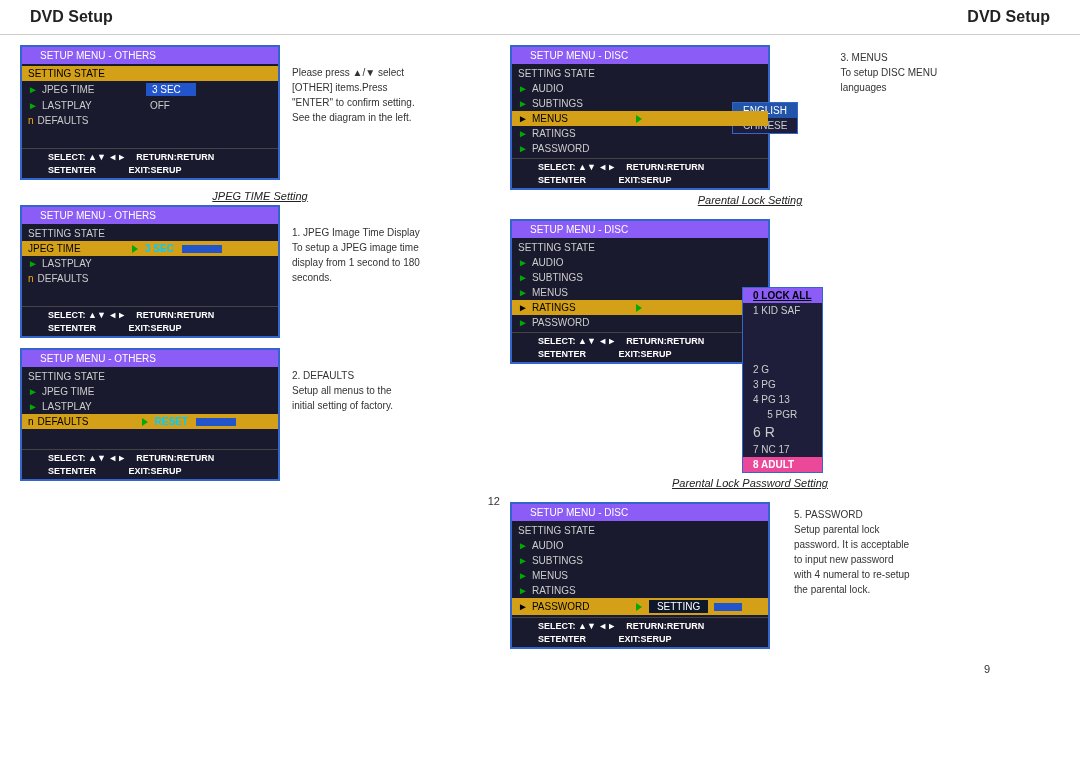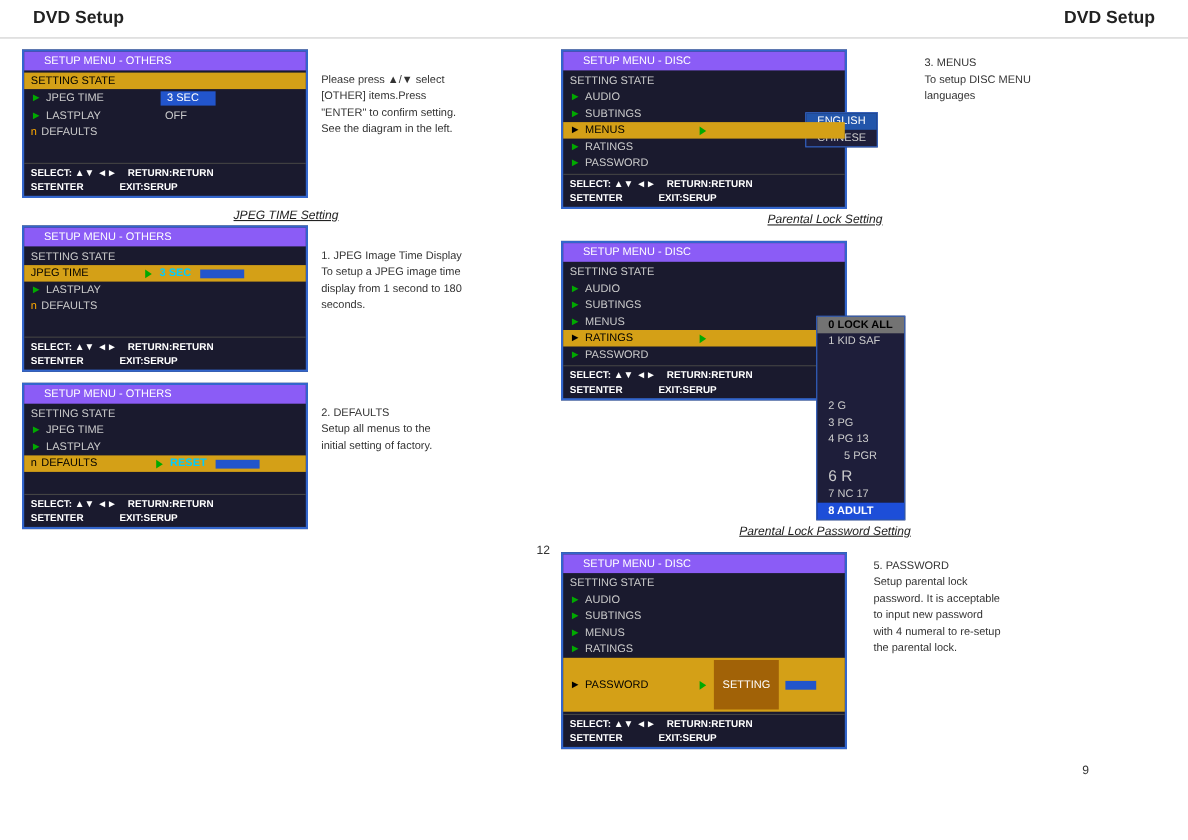--- a/index.html
+++ b/index.html
@@ -104,21 +104,21 @@
     }
 
     .menu-footer {
       border-top: 1px solid #444;
       padding: 3px 6px;
       display: flex;
       justify-content: space-between;
       color: #ffffff;
       font-size: 9px;
     }
-    .menu-footer span { font-weight: bold; }
+    .menu-footer span { font-weight: bold; margin-left: 20px; }
 
     
     .arrow-right {
       display: inline-block;
       width: 0;
       height: 0;
       border-top: 4px solid transparent;
       border-bottom: 4px solid transparent;
       border-left: 6px solid #00aa00;
       margin-right: 3px;
@@ -191,23 +191,23 @@
       padding: 2px 10px;
       font-size: 10px;
       color: #cccccc;
     }
     .lang-list .li.active-li {
       background: #2255aa;
       color: #fff;
     }
 
     .setting-bar {
-      background: #a16207;
+      background: #0f172a;
       color: #fff;
-      padding: 17px 8px;
+      padding: 1px 8px;
       font-size: 10px;
     }
   </style>
 </head>
 <body>
 
 <div class="header">
   <span class="header-title">DVD Setup</span>
   <span class="header-title">DVD Setup</span>
 </div>
@@ -424,29 +424,29 @@
           <div class="menu-footer">
             <span>SELECT: ▲▼ ◄►&nbsp;&nbsp;&nbsp; RETURN:RETURN</span>
           </div>
           <div class="menu-footer" style="border-top:none;padding-top:0;">
             <span>SET<b>ENTER</b>&nbsp;&nbsp;&nbsp;&nbsp;&nbsp;&nbsp;&nbsp;&nbsp;&nbsp;&nbsp;&nbsp;&nbsp;&nbsp;EXIT:SERUP</span>
           </div>
         </div>
 
         <div style="display:flex;flex-direction:column;margin-left:-40px;margin-top:68px;">
           <div class="ratings-list">
-            <div class="ri active-ri" style="padding:2px 10px;font-size:10px;background:#737373;color:#000;font-weight:bold;">0 LOCK ALL</div>
+            <div class="ri active-ri" style="padding:2px 10px;font-size:10px;background:#8b5cf6;color:#000;font-weight:bold;text-decoration:underline;">0 LOCK ALL</div>
             <div class="ri" style="padding:2px 10px;font-size:10px;color:#ccc;">1 KID SAF</div>
             <div class="ri" style="padding:2px 10px;font-size:10px;color:#ccc;margin-top:44px;">2 G</div>
             <div class="ri" style="padding:2px 10px;font-size:10px;color:#ccc;">3 PG</div>
             <div class="ri" style="padding:2px 10px;font-size:10px;color:#ccc;">4 PG 13</div>
             <div class="ri" style="padding:2px 10px;font-size:10px;color:#ccc;text-align:center;">5 PGR</div>
             <div class="ri" style="padding:2px 10px;font-size:14px;color:#ccc;">6 R</div>
             <div class="ri" style="padding:2px 10px;font-size:10px;color:#ccc;">7 NC 17</div>
-            <div class="ri" style="padding:2px 10px;font-size:10px;color:#fff;font-weight:bold;background:#1d4ed8;">8 ADULT</div>
+            <div class="ri" style="padding:2px 10px;font-size:10px;color:#fff;font-weight:bold;background:#ec4899;">8 ADULT</div>
           </div>
         </div>
       </div>
 
       <div class="section-label" style="margin-top:4px;">
         <span class="underline">Parental Lock Password Setting</span>
       </div>
     </div>
 
     <div>

